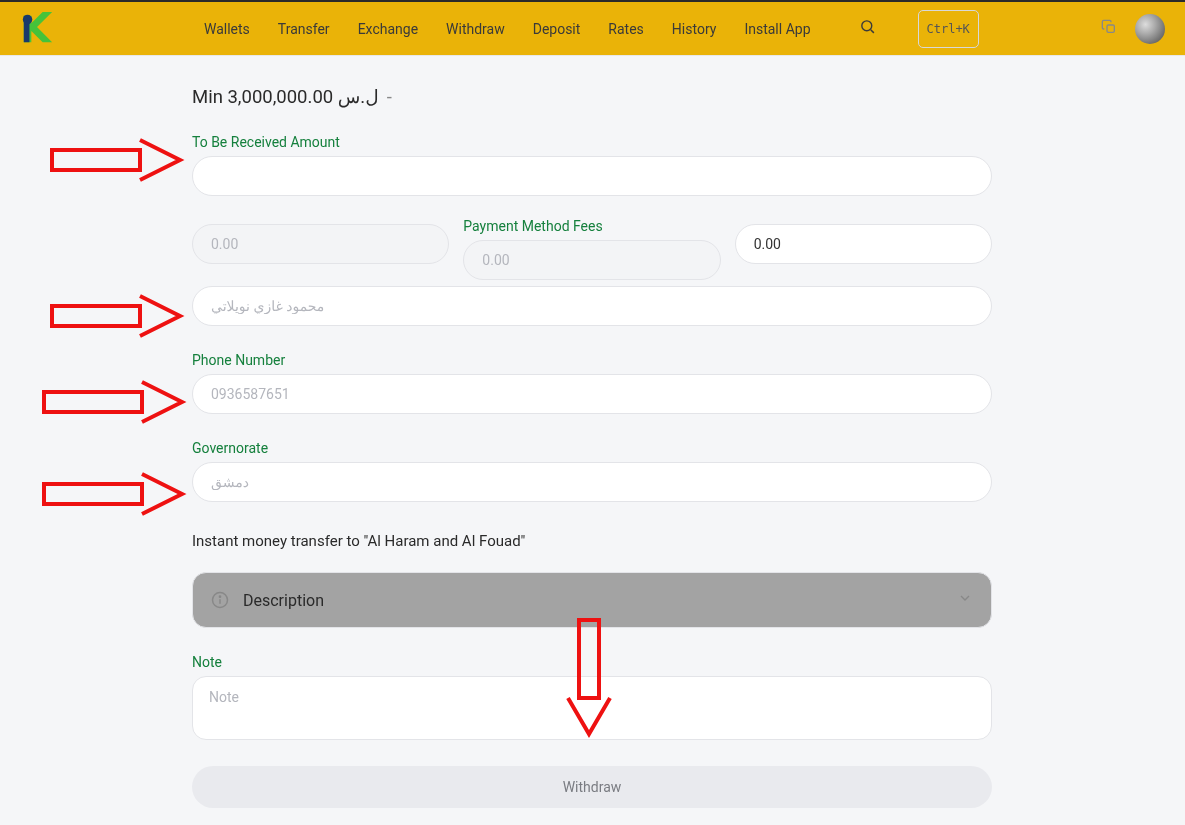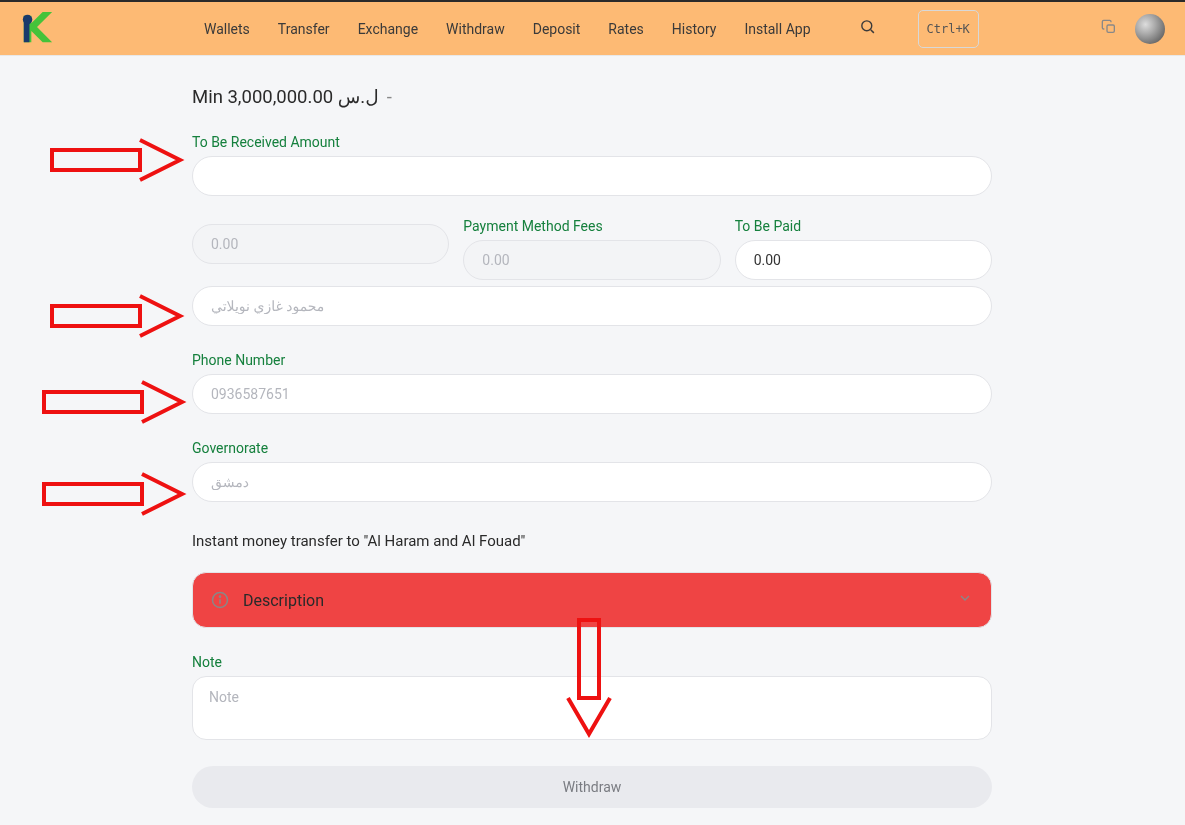--- a/index.html
+++ b/index.html
@@ -1,18 +1,18 @@
 <!DOCTYPE html>
 <html><head>
 <meta charset="utf-8">
 <style>
   * { box-sizing: border-box; margin: 0; padding: 0; font-family: -apple-system, BlinkMacSystemFont, 'Segoe UI', Roboto, sans-serif; }
   body { background: #f5f6f8; width: 1185px; height: 825px; overflow: hidden; }
   .topbar {
-    height: 56px; background: #fdba74; border-top: 2px solid #2a2a2a;
+    height: 56px; background: #eab308; border-top: 2px solid #2a2a2a;
     display: flex; align-items: center; padding: 0 20px; border-bottom: 1px solid #e8e8e8;
   }
   .logo { width: 34px; height: 34px; margin-right: 150px; position: relative; }
   .logo svg { width: 100%; height: 100%; }
   .nav { display: flex; gap: 28px; align-items: center; }
   .nav-item { color: #3a3a3a; font-size: 14px; cursor: pointer; }
   .search-icon { margin-left: 20px; cursor: pointer; color:#3a3a3a; }
   .shortcut {
     margin-left: 14px; border: 1px solid #d8d8d8; border-radius: 5px;
     padding: 11px 8px; font-family: monospace; font-size: 12px; color:#555;
@@ -38,21 +38,21 @@
   }
   .input::placeholder { color:#b4b6bd; }
   .input[readonly] { background:#f3f4f6; color:#b4b6bd; }
   .row3 { display:flex; gap: 14px; margin-top: 22px; }
   .col { flex:1; }
   .col .label { margin-top:0; }
   .info-line { font-size: 15px; color:#2a2a2a; margin-top: 30px; }
   .accordion {
     width: 100%; height: 56px; border: 1px solid #e3e4e8; border-radius: 14px;
     display:flex; align-items:center; padding: 12px 18px; margin-top: 22px;
-    cursor:pointer; background:#ef4444;
+    cursor:pointer; background:#a3a3a3;
   }
   .accordion .acc-icon { color:#888; margin-right: 14px; display:flex; }
   .accordion .acc-label { font-size: 16px; color:#2a2a2a; }
   .accordion .chev { margin-left:auto; color:#888; }
   .textarea {
     width: 100%; height: 64px; border:1px solid #e3e4e8; border-radius: 14px;
     padding: 12px 16px; font-size:14px; resize:none; margin-top:6px; background:#fff; font-family:inherit;
   }
   .textarea::placeholder { color:#b4b6bd; }
   .submit {
@@ -115,21 +115,20 @@
 
     <div class="row3">
       <div class="col">
         <input class="input" readonly="" placeholder="0.00" style="">
       </div>
       <div class="col">
         <label class="label">Payment Method Fees</label>
         <input class="input" readonly="" placeholder="0.00" style="">
       </div>
       <div class="col">
-        <label class="label">To Be Paid</label>
         <input class="input" value="0.00" style="">
       </div>
     </div>
 
     <input class="input" type="text" placeholder="محمود غازي نويلاتي" style="">
 
     <label class="label">Phone Number</label>
     <input class="input" type="text" placeholder="0936587651" style="">
 
     <label class="label">Governorate</label>

